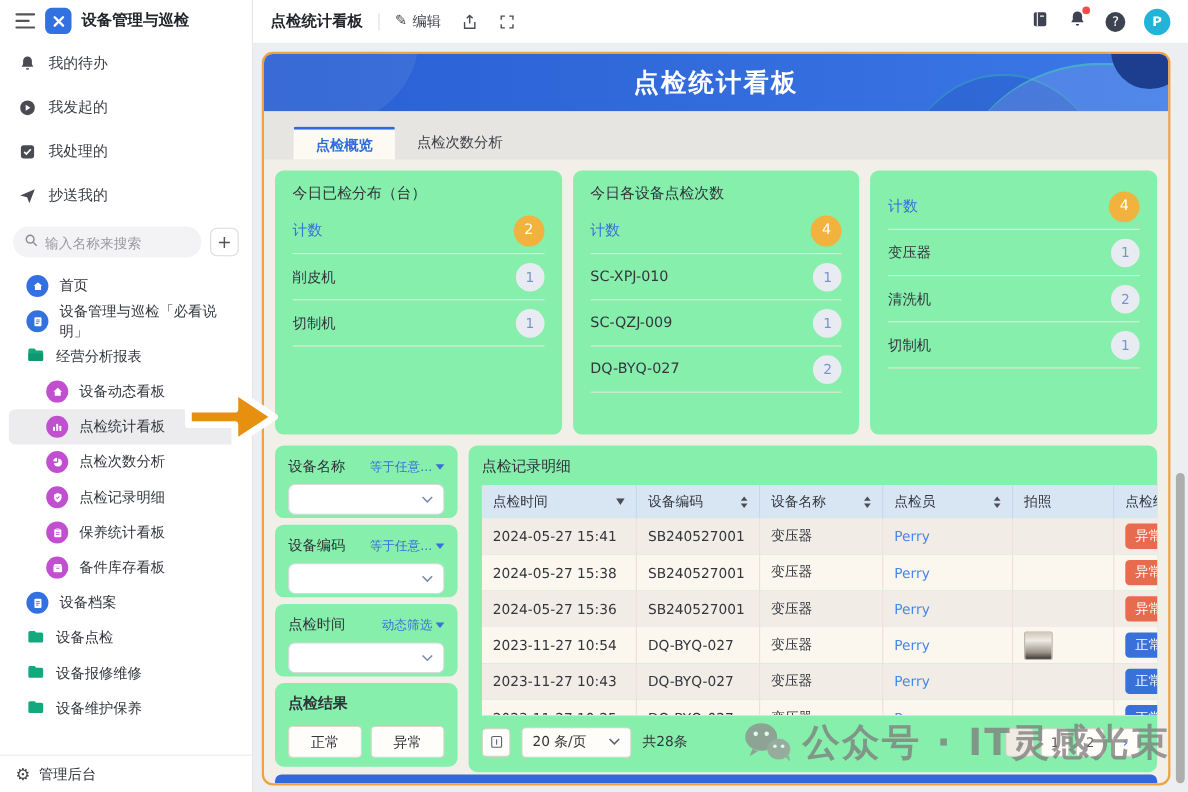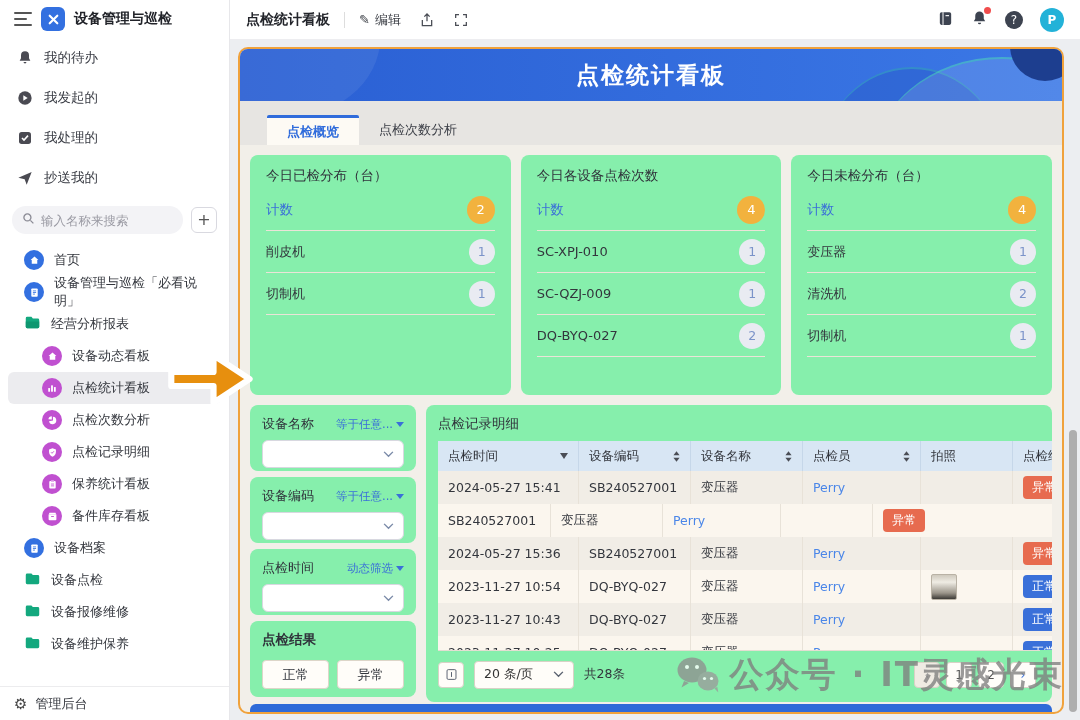--- a/index.html
+++ b/index.html
@@ -443,21 +443,20 @@
               </div>
 
               <div class="srow">
                 <span class="slabel">DQ-BYQ-027</span>
                 <span class="badge-circle gray">2</span>
               </div>
             </div>
         </div>
 
         <div class="card stat-card">
-          <div class="stat-title">今日未检分布（台）</div>
           <div class="count-row">
             <span class="count-label">计数</span>
             <span class="badge-circle orange">4</span>
           </div>
           <div>
 
               <div class="srow">
                 <span class="slabel">变压器</span>
                 <span class="badge-circle gray">1</span>
               </div>
@@ -580,20 +579,21 @@
                   <div class="td c4">
                     <span class="link">Perry</span>
                   </div>
                   <div class="td c5"></div>
                   <div class="td c6">
                     <span class="pill bad">异常</span>
                   </div>
                 </div>
 
                 <div class="tr">
+                  <div class="td c1">2024-05-27 15:38</div>
                   <div class="td c2">SB240527001</div>
                   <div class="td c3">变压器</div>
                   <div class="td c4">
                     <span class="link">Perry</span>
                   </div>
                   <div class="td c5"></div>
                   <div class="td c6">
                     <span class="pill bad">异常</span>
                   </div>
                 </div>

